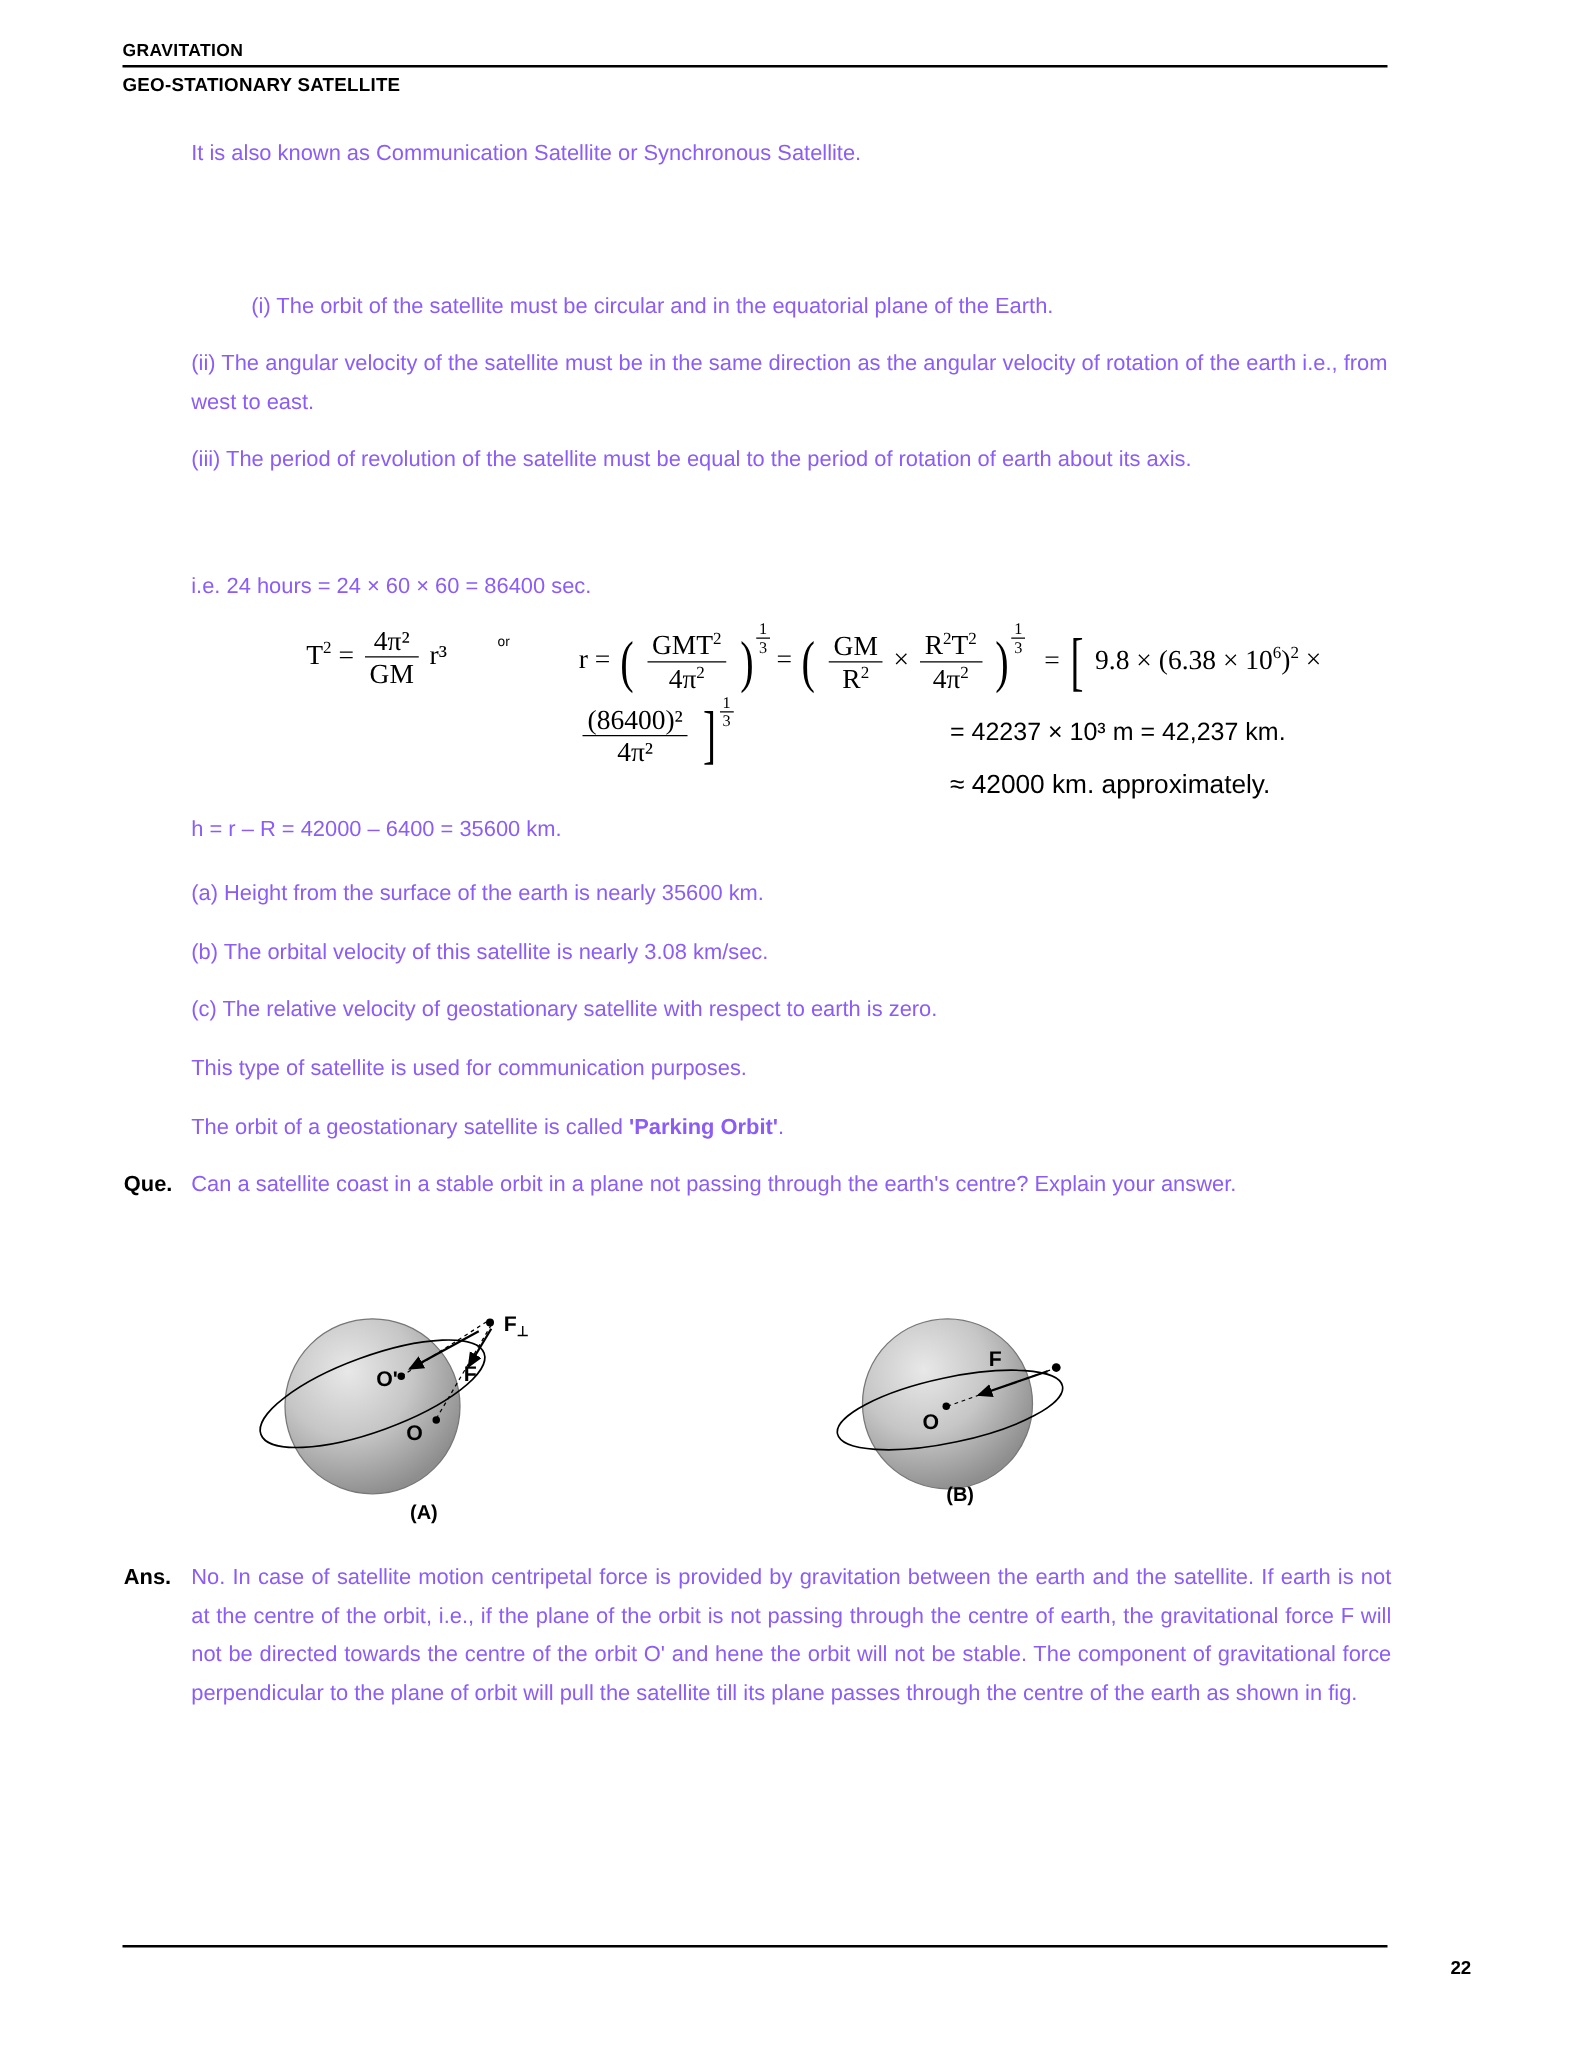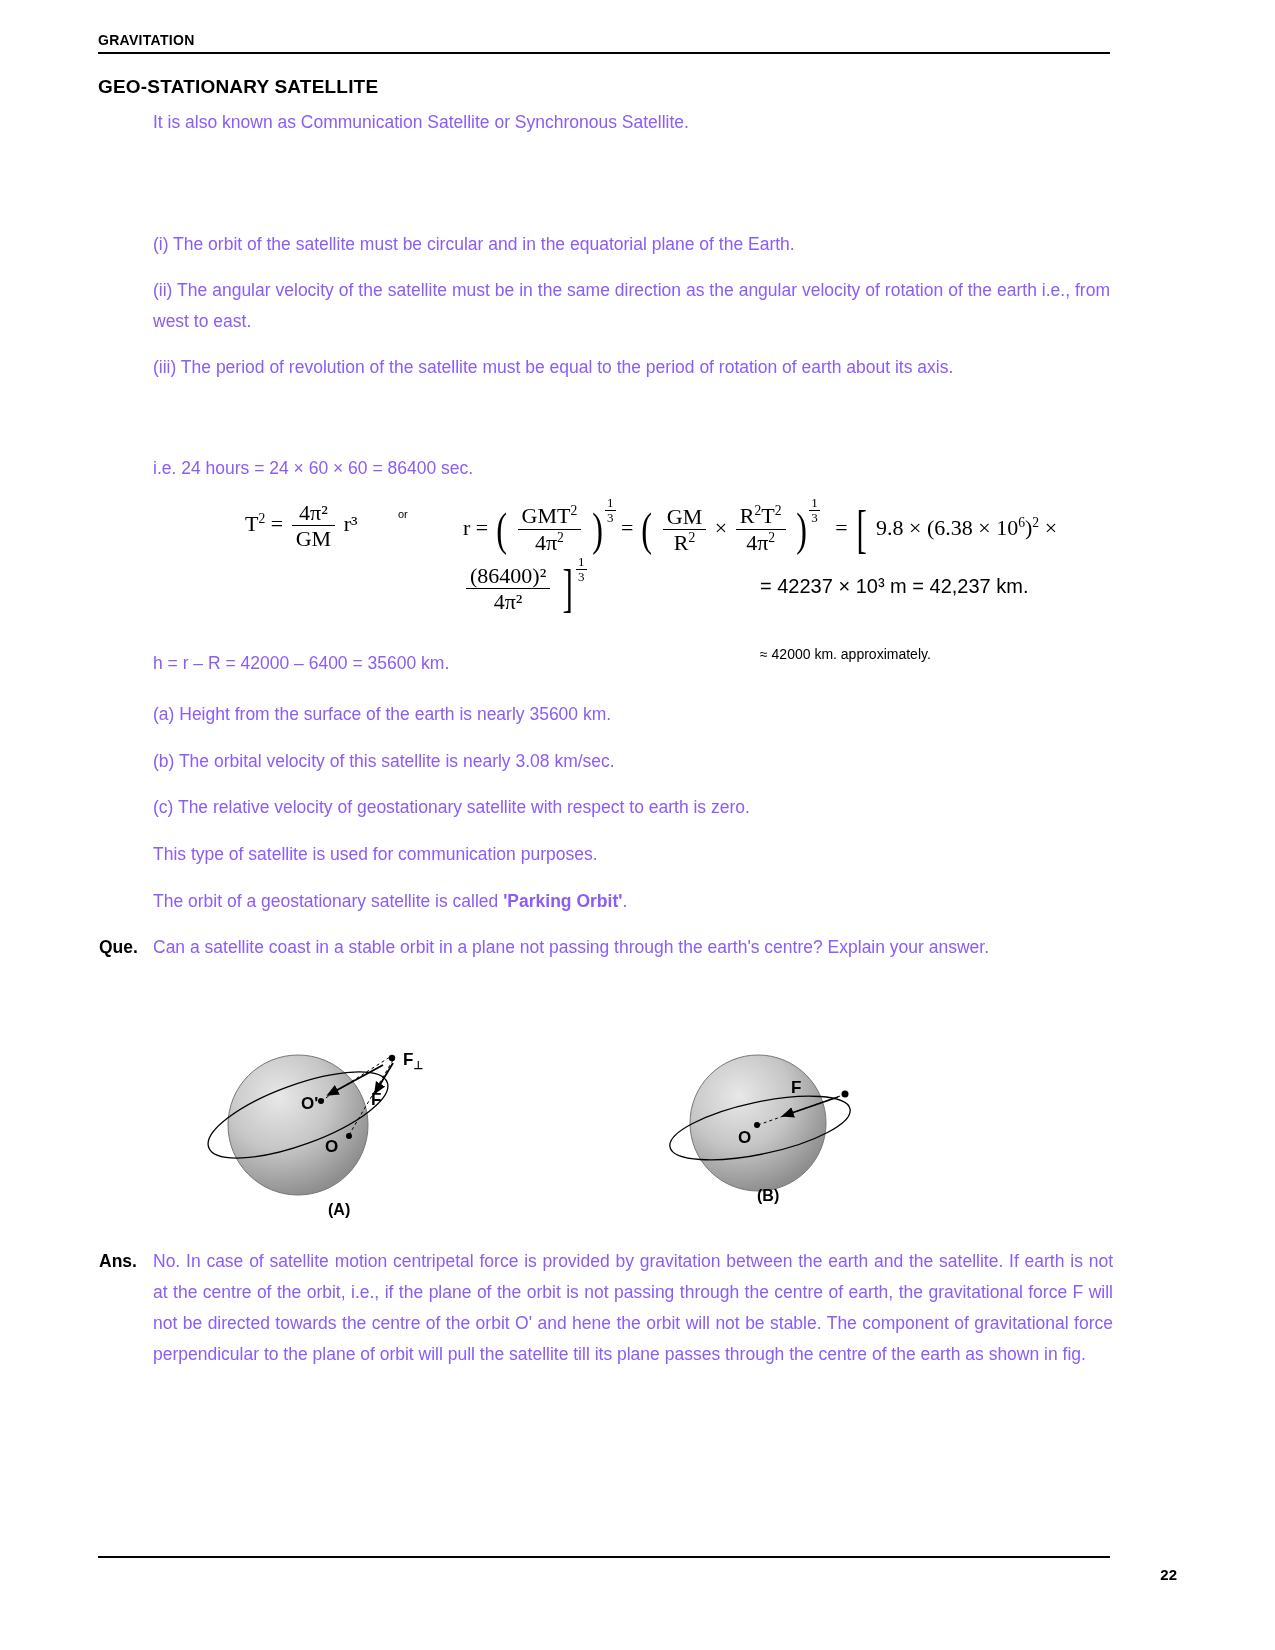--- a/index.html
+++ b/index.html
@@ -33,22 +33,22 @@
     position: absolute;
     left: 98px;
     top: 52px;
     width: 1012px;
     height: 2px;
     background: #000;
   }
   .section-title {
     position: absolute;
     left: 98px;
-    top: 76px;
-    font-size: 19px;
+    top: 60px;
+    font-size: 15px;
     font-weight: bold;
     letter-spacing: 0.2px;
   }
   .body-block {
     position: absolute;
     font-size: 17.5px;
     line-height: 31px;
     text-align: justify;
     text-justify: inter-word;
     color: #8b5cf6;
@@ -124,22 +124,22 @@
   .expfrac .den { display: block; padding: 0 2px;}
   .math-res-1 {
     position: absolute;
     left: 760px;
     top: 575px;
     font-size: 20px;
   }
   .math-res-2 {
     position: absolute;
     left: 760px;
-    top: 646px;
-    font-size: 14px;
+    top: 616px;
+    font-size: 21px;
   }
   .fig-area {
     position: absolute;
     left: 153px;
     top: 1015px;
     width: 957px;
     height: 220px;
   }
   .footer-rule {
     position: absolute;
@@ -165,21 +165,21 @@
 
 <div class="page">
 
   <div class="header-label">GRAVITATION</div>
   <div class="header-rule"></div>
   <div class="section-title">GEO-STATIONARY SATELLITE</div>
 
   <div class="body-block indent-1" style="top:107px;">It is also known as Communication Satellite or Synchronous Satellite.</div>
 
 
-  <div class="body-block indent-1" style="top:229px;">(i) The orbit of the satellite must be circular and in the equatorial plane of the Earth.</div>
+  <div class="body-block indent-1" style="top:229px;margin-left:48px;">(i) The orbit of the satellite must be circular and in the equatorial plane of the Earth.</div>
 
   <div class="body-block indent-1" style="top:275px;">(ii) The angular velocity of the satellite must be in the same direction as the angular velocity of rotation of the earth i.e., from west to east.</div>
 
   <div class="body-block indent-1" style="top:352px;">(iii) The period of revolution of the satellite must be equal to the period of rotation of earth about its axis.</div>
 
   <div class="body-block indent-1" style="top:425px;margin-top:28px;">i.e. 24 hours = 24 × 60 × 60 = 86400 sec.</div>
 
   <div class="math-wrap">
     <span class="mathline" style="position:absolute; left:92px; top:22px;">
       <span>T</span><span class="sup">2</span>

